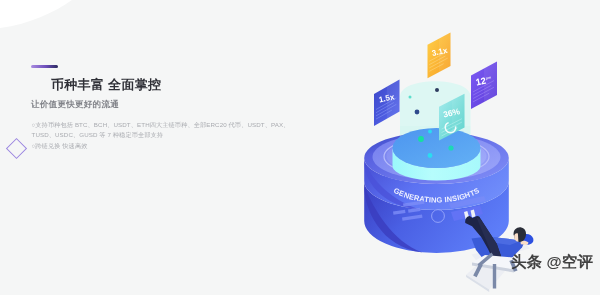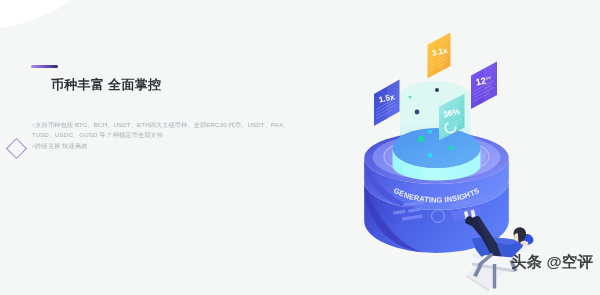--- a/index.html
+++ b/index.html
@@ -26,20 +26,21 @@
 <body>
 
 <div id="stage">
 
   <svg id="bg-white-curve" viewBox="0 0 120 40">
     <path d="M0 40 L0 28 C30 24 55 12 72 0 L0 0 Z" fill="#ffffff"></path>
   </svg>
 
   <div class="accent-bar"></div>
   <div class="headline">币种丰富 全面掌控</div>
+  <div class="subhead">让价值更快更好的流通</div>
   <div class="bullets">
     <div>○支持币种包括 BTC、BCH、USDT、ETH四大主链币种、全部ERC20 代币、USDT、PAX、</div>
     <div>TUSD、USDC、GUSD 等 7 种稳定币全部支持</div>
     <div>○跨链兑换 快速高效</div>
   </div>
   <div class="diamond"></div>
 
   <svg id="illus" width="600" height="295" viewBox="0 0 600 295">
     <defs>
       <linearGradient id="gBodyDark" x1="0" y1="0.1" x2="1" y2="0.5">

